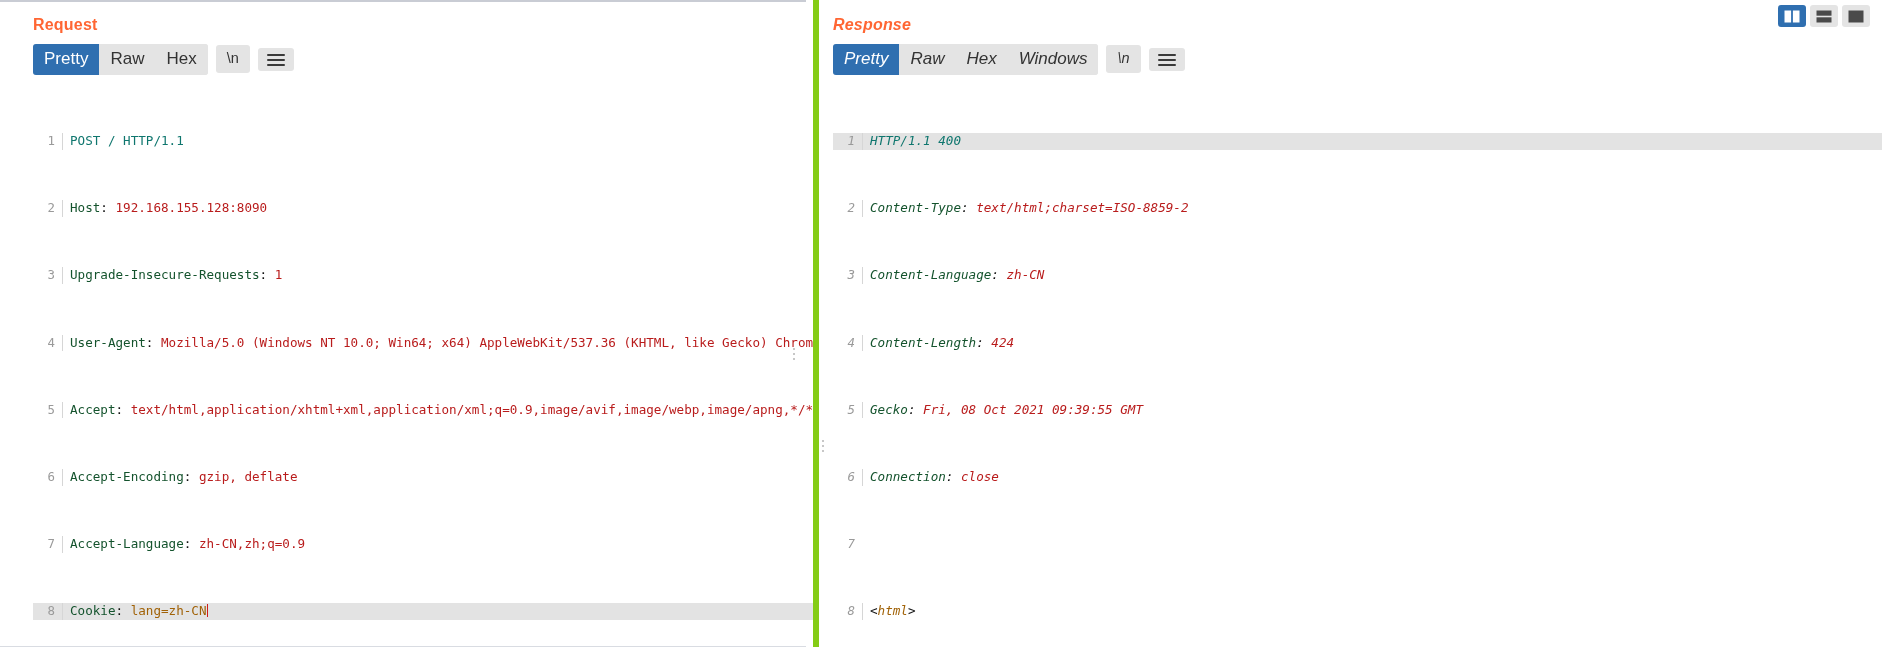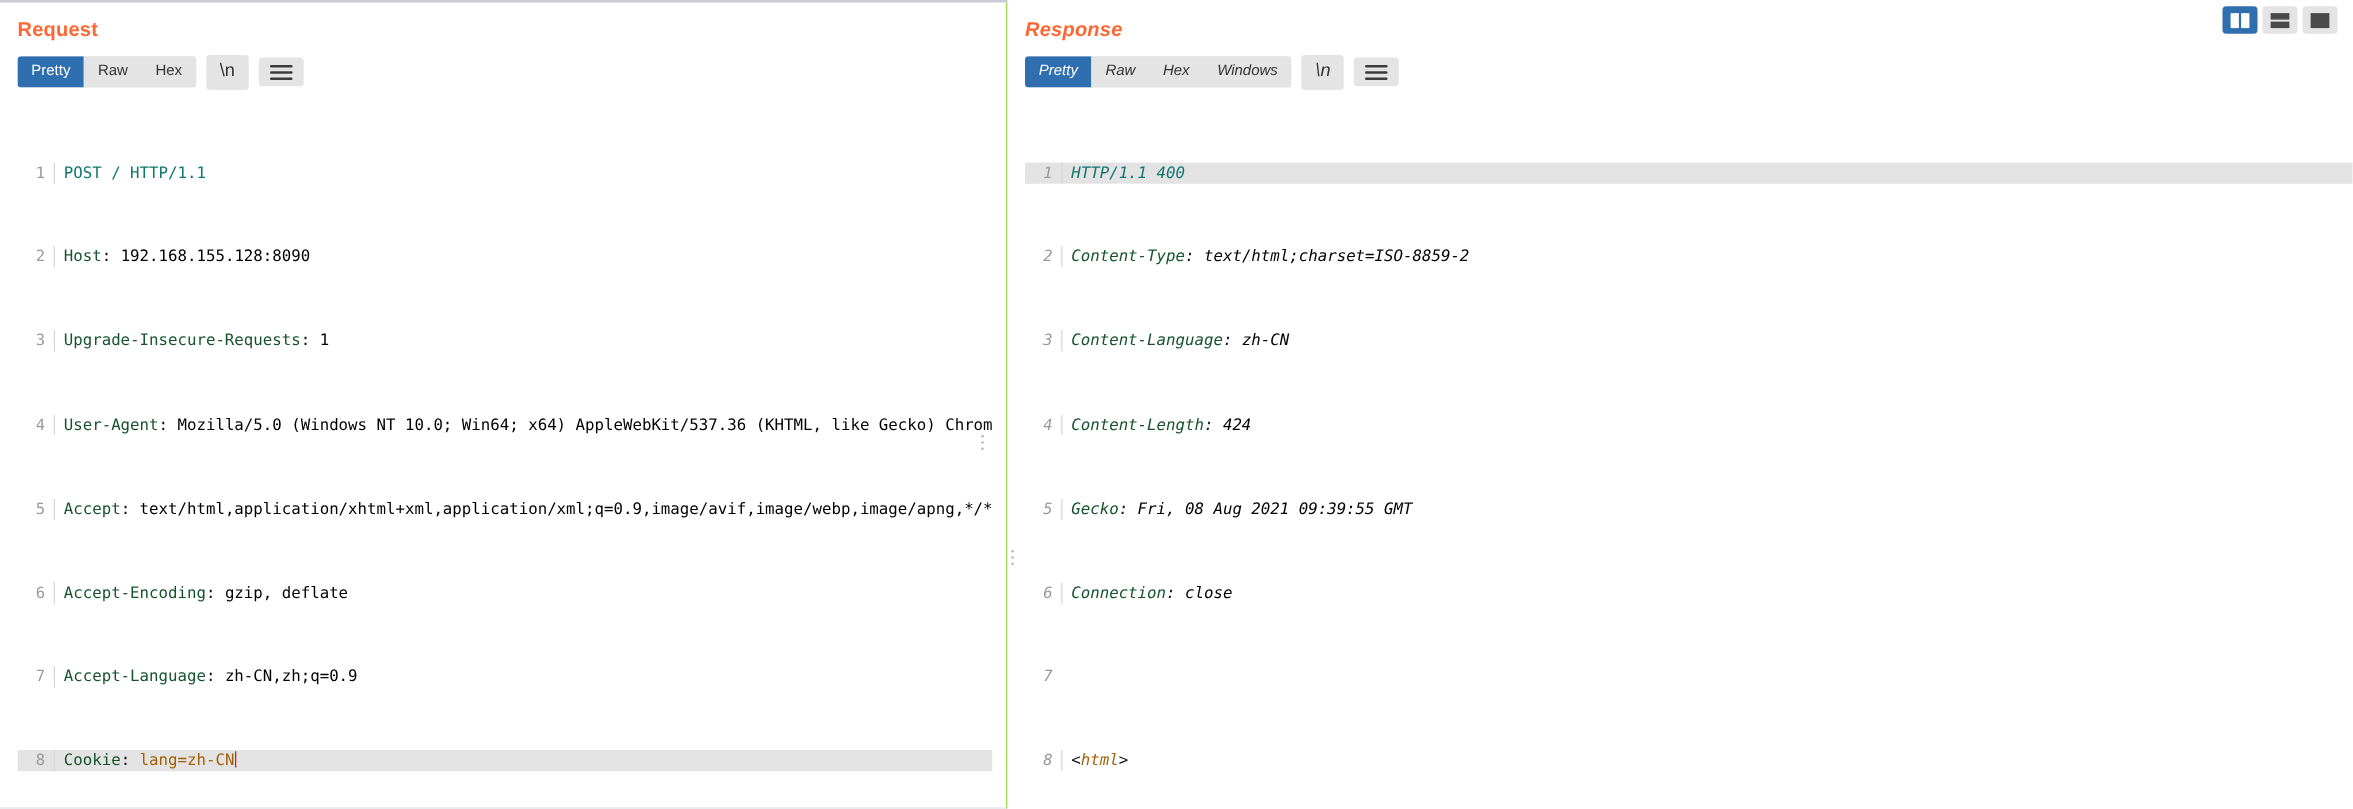--- a/index.html
+++ b/index.html
@@ -6,35 +6,35 @@
   body{
     width:1882px;height:647px;
     background:#ffffff;
     font-family:"Liberation Sans", sans-serif;
     overflow:hidden;
   }
   .app{position:relative;width:1882px;height:647px;display:flex;}
 
   
   .pane{position:relative;height:647px;box-sizing:border-box;background:#fff;}
-  .pane-request{width:844px;border-right:1px solid #84cc16;}
+  .pane-request{width:844px;border-right:6px solid #84cc16;padding-left:19px;}
   .pane-response{width:1076px;font-style:italic;}
 
   .pane-inner{padding:10px 0 0 14px;}
 
   .pane-title{
     font-size:16px;font-weight:bold;color:#ff6633;
     letter-spacing:.2px;margin:6px 0 10px 0;
   }
 
   
   .tabbar{display:flex;align-items:center;gap:8px;margin-bottom:8px;}
   .tabgroup{display:flex;background:#e4e4e4;border-radius:3px;overflow:hidden;}
   .tab{
-    font-size:12px;color:#333;background:#e4e4e4;
+    font-size:17px;color:#333;background:#e4e4e4;
     padding:5px 11px 6px 11px;cursor:pointer;line-height:1.15;
     border:none;font-family:"Liberation Sans", sans-serif;
   }
   .tab.active{background:#2f6fb0;color:#fff;font-weight:400;}
   .minibtn{
     background:#e4e4e4;border-radius:3px;font-size:14.5px;color:#333;
     padding:5px 11px 6px 11px;cursor:pointer;line-height:1.15;
   }
   .hamburger{
     background:#e4e4e4;border-radius:3px;padding:6px 9px 5px 9px;cursor:pointer;
@@ -58,21 +58,21 @@
   }
   .pane-request .codebody{border-left:1px solid #d6d6d6;padding-left:7px;}
   .pane-response .codebody{border-left:1px solid #d6d6d6;padding-left:7px;}
   .codebody{flex:1;overflow:hidden;}
 
   .req-wrap{position:relative;width:780px;overflow:hidden;}
   .res-wrap{position:relative;width:1066px;overflow:hidden;}
 
   
   .hdr{color:#14532d;}
-  .val{color:#000000;}
+  .val{color:#b91c1c;}
   .punct{color:#111;}
   .red{color:#a16207;}
   .tag{color:#a16207;}
   .txt{color:#0f766e;}
 
   
   .caret{
     display:inline-block;width:1px;height:13px;background:#d01b1b;
     vertical-align:-2px;margin-left:0px;
   }
@@ -236,21 +236,21 @@
           <span class="codebody"><span class="hdr">Content-Language</span><span class="punct">: </span><span class="val">zh-CN</span></span>
         </div>
 
         <div class="code-row">
           <span class="gutter">4</span>
           <span class="codebody"><span class="hdr">Content-Length</span><span class="punct">: </span><span class="val">424</span></span>
         </div>
 
         <div class="code-row">
           <span class="gutter">5</span>
-          <span class="codebody"><span class="hdr">Gecko</span><span class="punct">: </span><span class="val">Fri, 08 Aug 2021 09:39:55 GMT</span></span>
+          <span class="codebody"><span class="hdr">Gecko</span><span class="punct">: </span><span class="val">Fri, 08 Oct 2021 09:39:55 GMT</span></span>
         </div>
 
         <div class="code-row">
           <span class="gutter">6</span>
           <span class="codebody"><span class="hdr">Connection</span><span class="punct">: </span><span class="val">close</span></span>
         </div>
 
         <div class="code-row">
           <span class="gutter">7</span>
           <span class="codebody"><span class="txt"></span></span>

